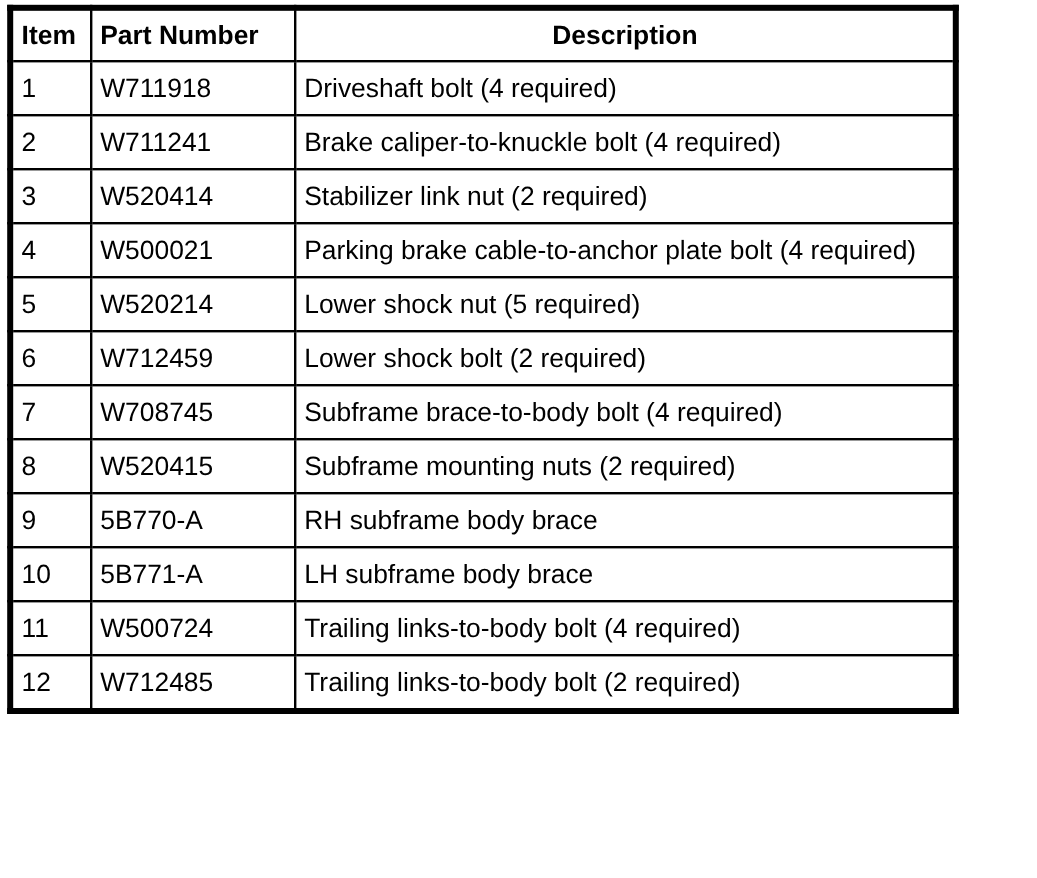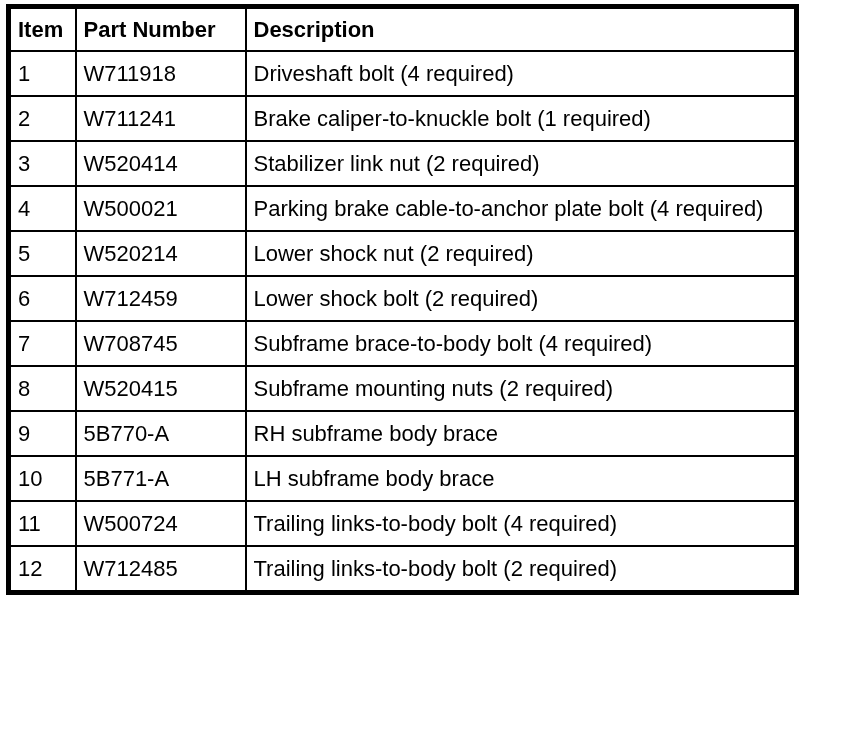--- a/index.html
+++ b/index.html
@@ -44,20 +44,21 @@
     vertical-align: middle;
     text-align: left;
     white-space: nowrap;
     overflow: hidden;
   }
   table.parts thead th {
     height: 41px;
     font-weight: bold;
   }
   table.parts thead th.col-desc-h {
+    text-align: center;
     margin-left: 29px;
   }
   table.parts tbody td {
     height: 43px;
     font-weight: normal;
   }
   col.c-item { width: 67px; }
   col.c-part { width: 170px; }
   col.c-desc { width: auto; }
 </style>
@@ -80,36 +81,36 @@
     </thead>
     <tbody id="table-body">
         <tr>
           <td>1</td>
           <td>W711918</td>
           <td>Driveshaft bolt (4 required)</td>
         </tr>
         <tr>
           <td>2</td>
           <td>W711241</td>
-          <td>Brake caliper-to-knuckle bolt (1 required)</td>
+          <td>Brake caliper-to-knuckle bolt (4 required)</td>
         </tr>
         <tr>
           <td>3</td>
           <td>W520414</td>
           <td>Stabilizer link nut (2 required)</td>
         </tr>
         <tr>
           <td>4</td>
           <td>W500021</td>
           <td>Parking brake cable-to-anchor plate bolt (4 required)</td>
         </tr>
         <tr>
           <td>5</td>
           <td>W520214</td>
-          <td>Lower shock nut (2 required)</td>
+          <td>Lower shock nut (5 required)</td>
         </tr>
         <tr>
           <td>6</td>
           <td>W712459</td>
           <td>Lower shock bolt (2 required)</td>
         </tr>
         <tr>
           <td>7</td>
           <td>W708745</td>
           <td>Subframe brace-to-body bolt (4 required)</td>

